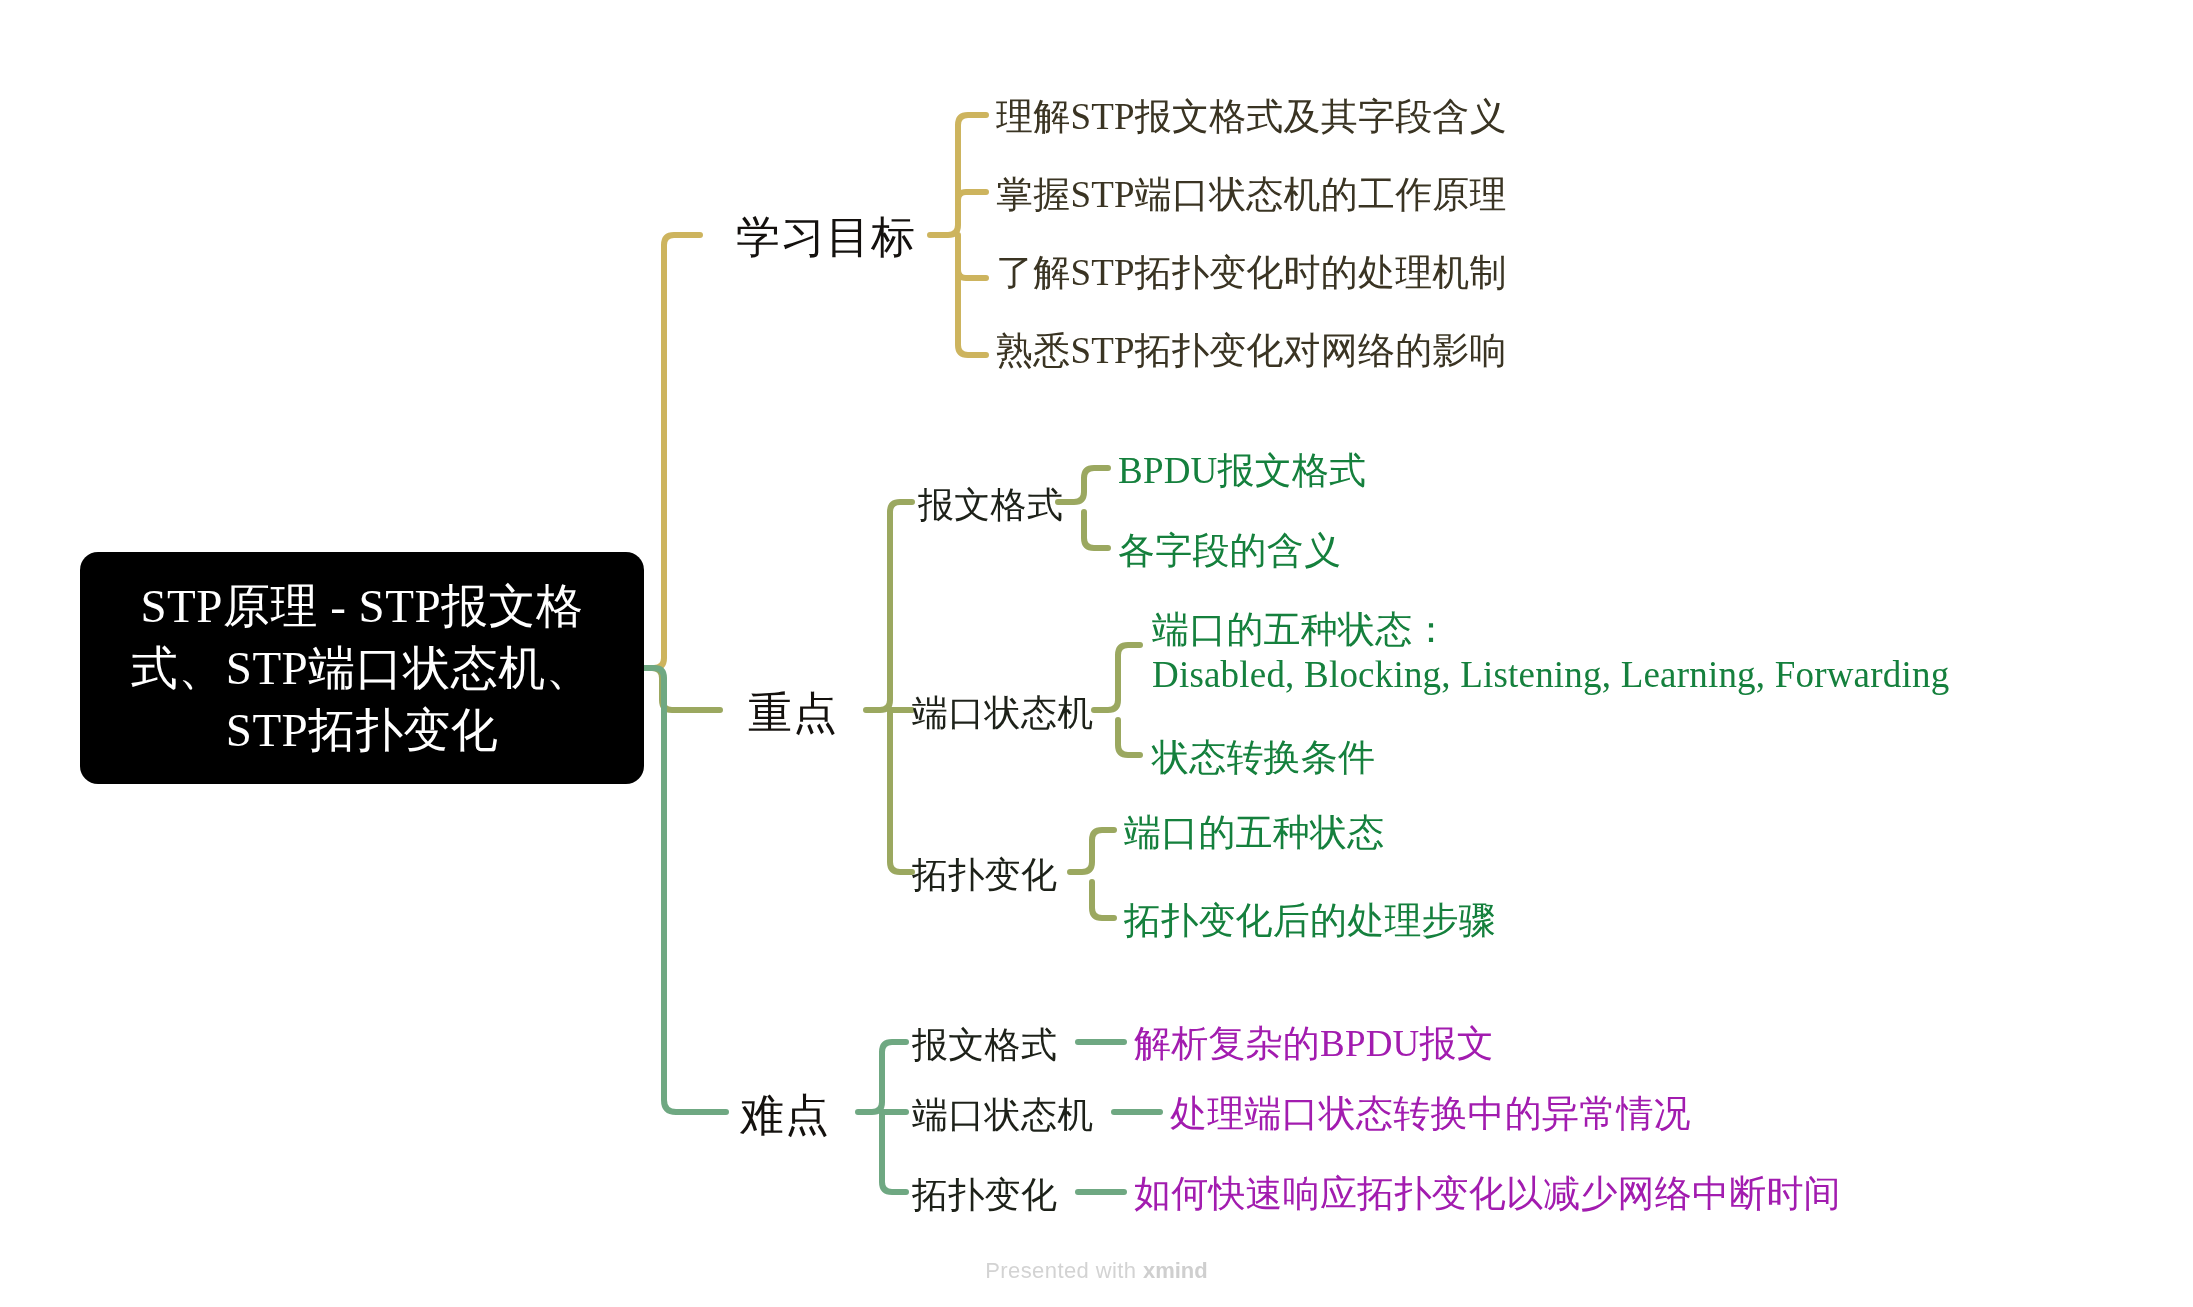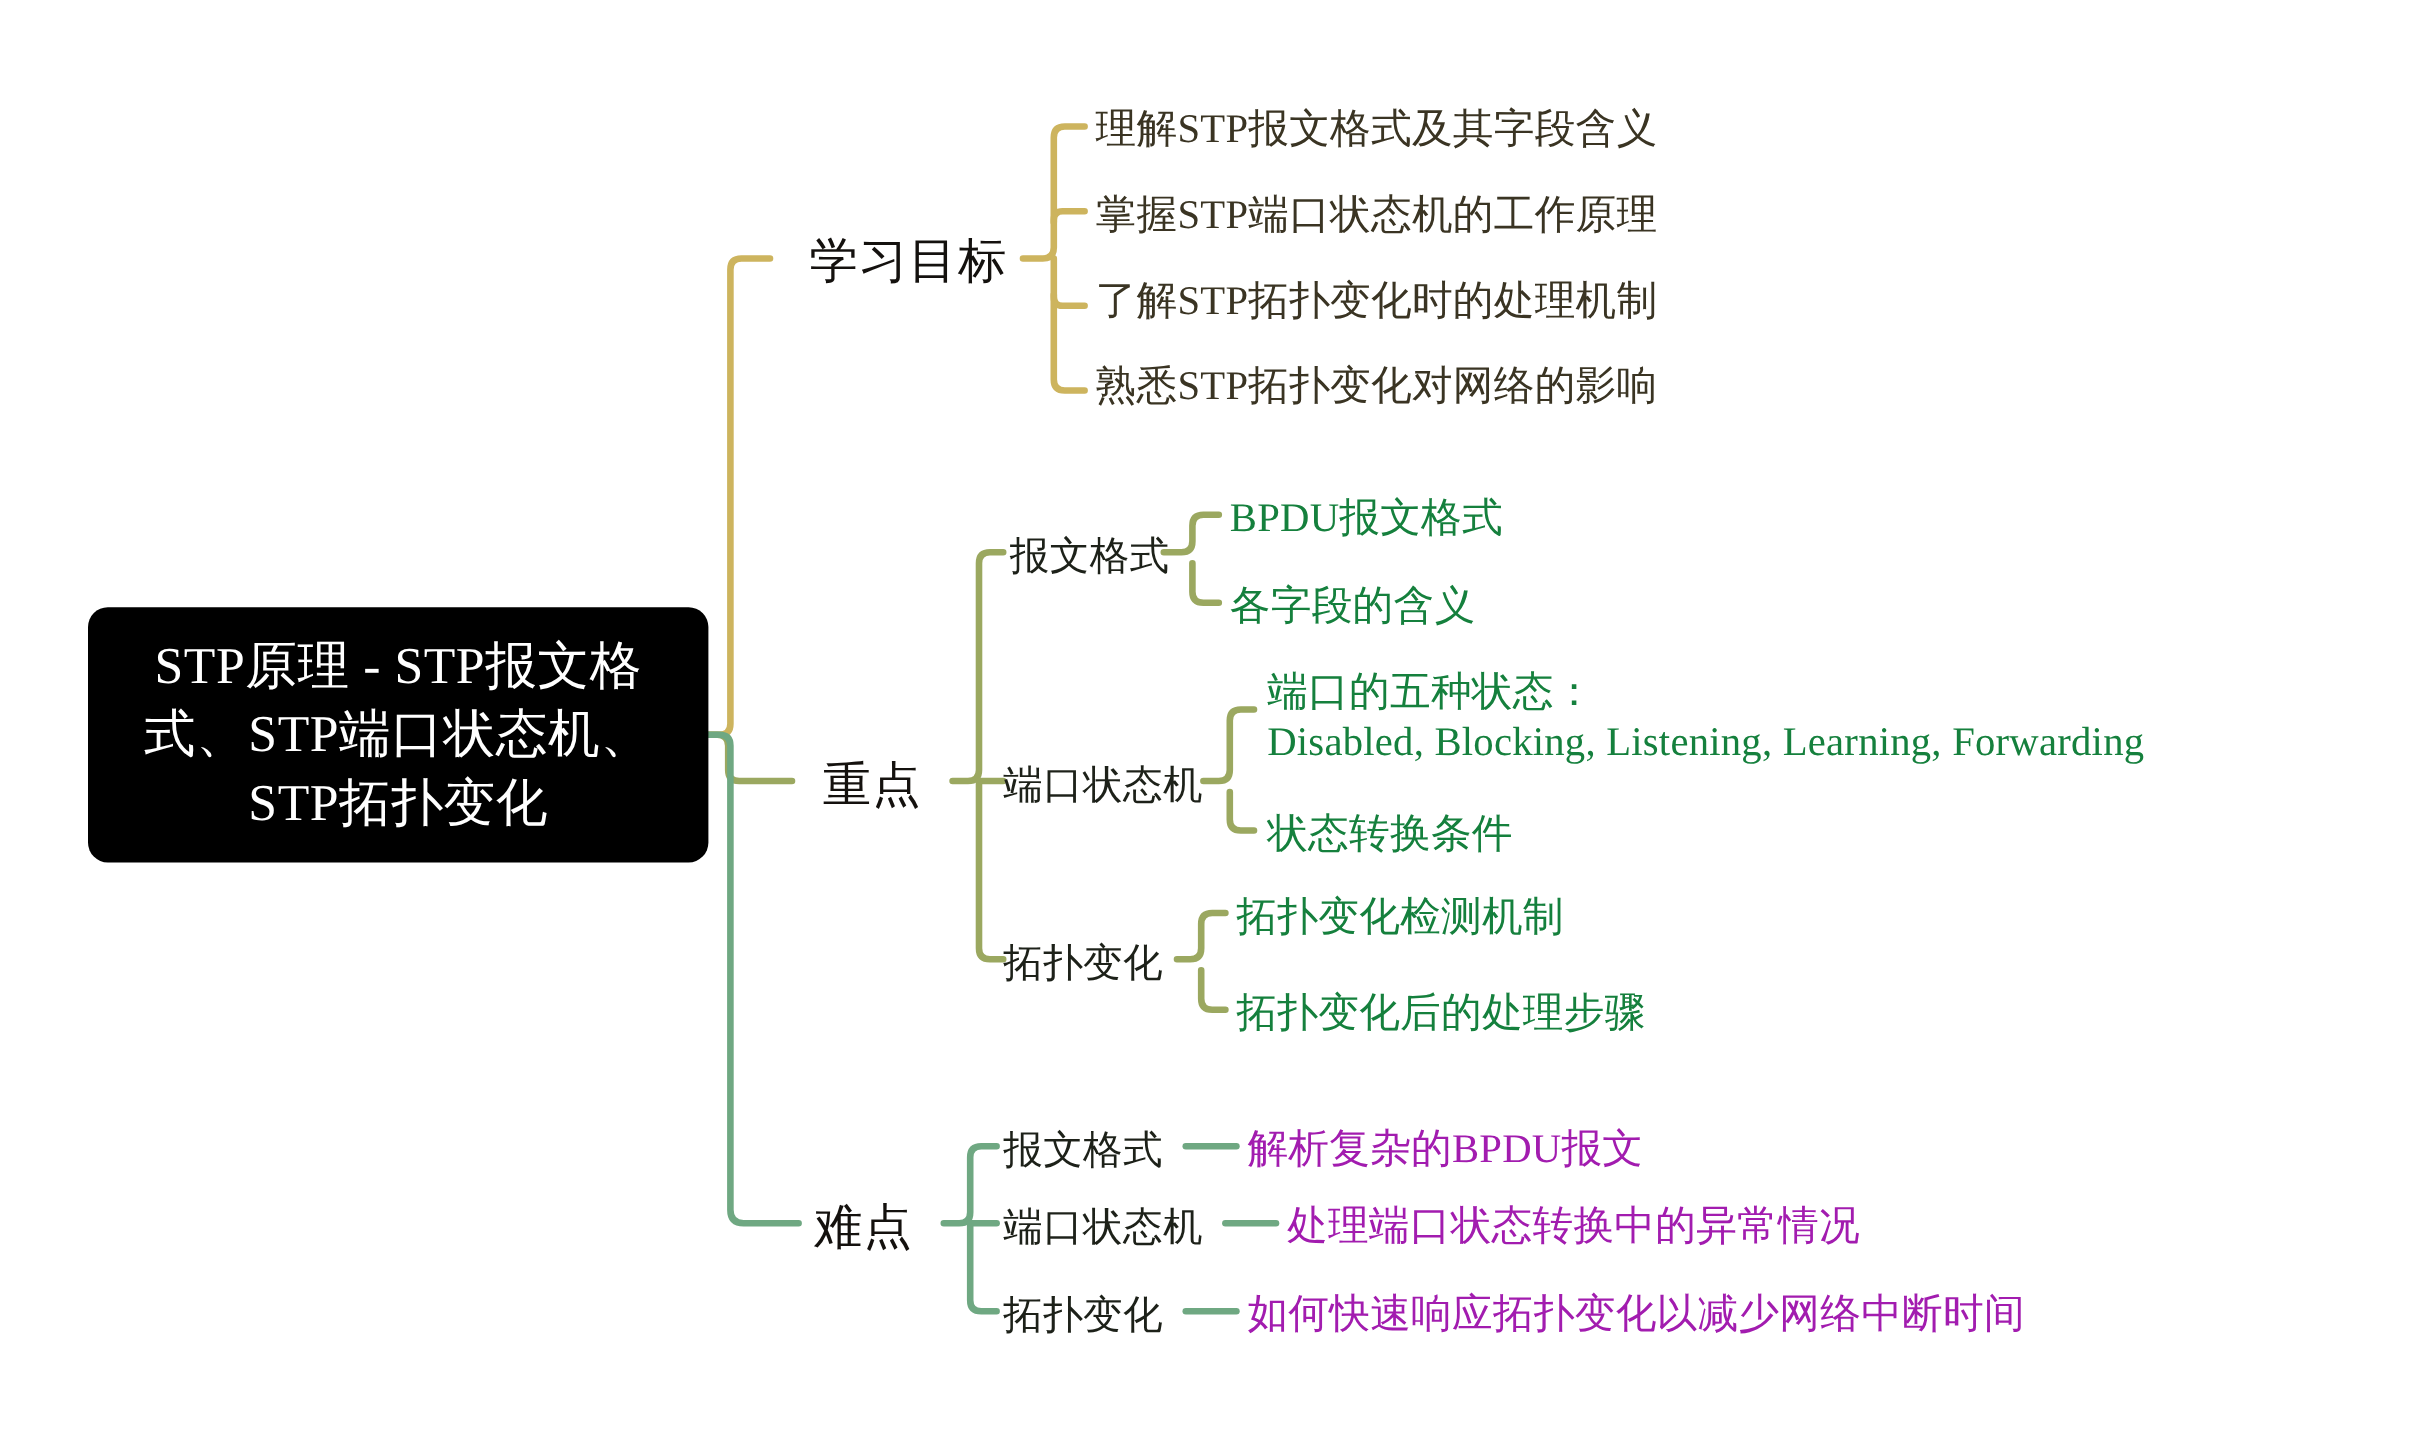--- a/index.html
+++ b/index.html
@@ -112,28 +112,32 @@
   <div class="node lvl2" style="left:918px;top:481px;">报文格式</div>
   <div class="node leaf olive" style="left:1118px;top:446px;">BPDU报文格式</div>
   <div class="node leaf olive" style="left:1118px;top:526px;">各字段的含义</div>
 
   <div class="node lvl2" style="left:912px;top:689px;">端口状态机</div>
   <div class="node leaf olive two-line" style="left:1152px;top:607px;">端口的五种状态：
 Disabled, Blocking, Listening, Learning, Forwarding</div>
   <div class="node leaf olive" style="left:1152px;top:733px;">状态转换条件</div>
 
   <div class="node lvl2" style="left:912px;top:851px;">拓扑变化</div>
-  <div class="node leaf olive" style="left:1124px;top:808px;">拓扑变化检测机制</div>
+  <div class="node leaf olive" style="left:1124px;top:808px;">端口的五种状态</div>
   <div class="node leaf olive" style="left:1124px;top:896px;">拓扑变化后的处理步骤</div>
 
   <div class="node lvl1" style="left:740px;top:1086px;">难点</div>
 
   <div class="node lvl2" style="left:912px;top:1021px;">报文格式</div>
   <div class="node leaf teal" style="left:1134px;top:1019px;">解析复杂的BPDU报文</div>
 
   <div class="node lvl2" style="left:912px;top:1091px;">端口状态机</div>
   <div class="node leaf teal" style="left:1170px;top:1089px;">处理端口状态转换中的异常情况</div>
 
   <div class="node lvl2" style="left:912px;top:1171px;">拓扑变化</div>
   <div class="node leaf teal" style="left:1134px;top:1169px;">如何快速响应拓扑变化以减少网络中断时间</div>
 
+  <div class="watermark">
+    <span>Presented with</span>
+    <span class="brand">xmind</span>
+  </div>
 
 </div>
 
 </body></html>

